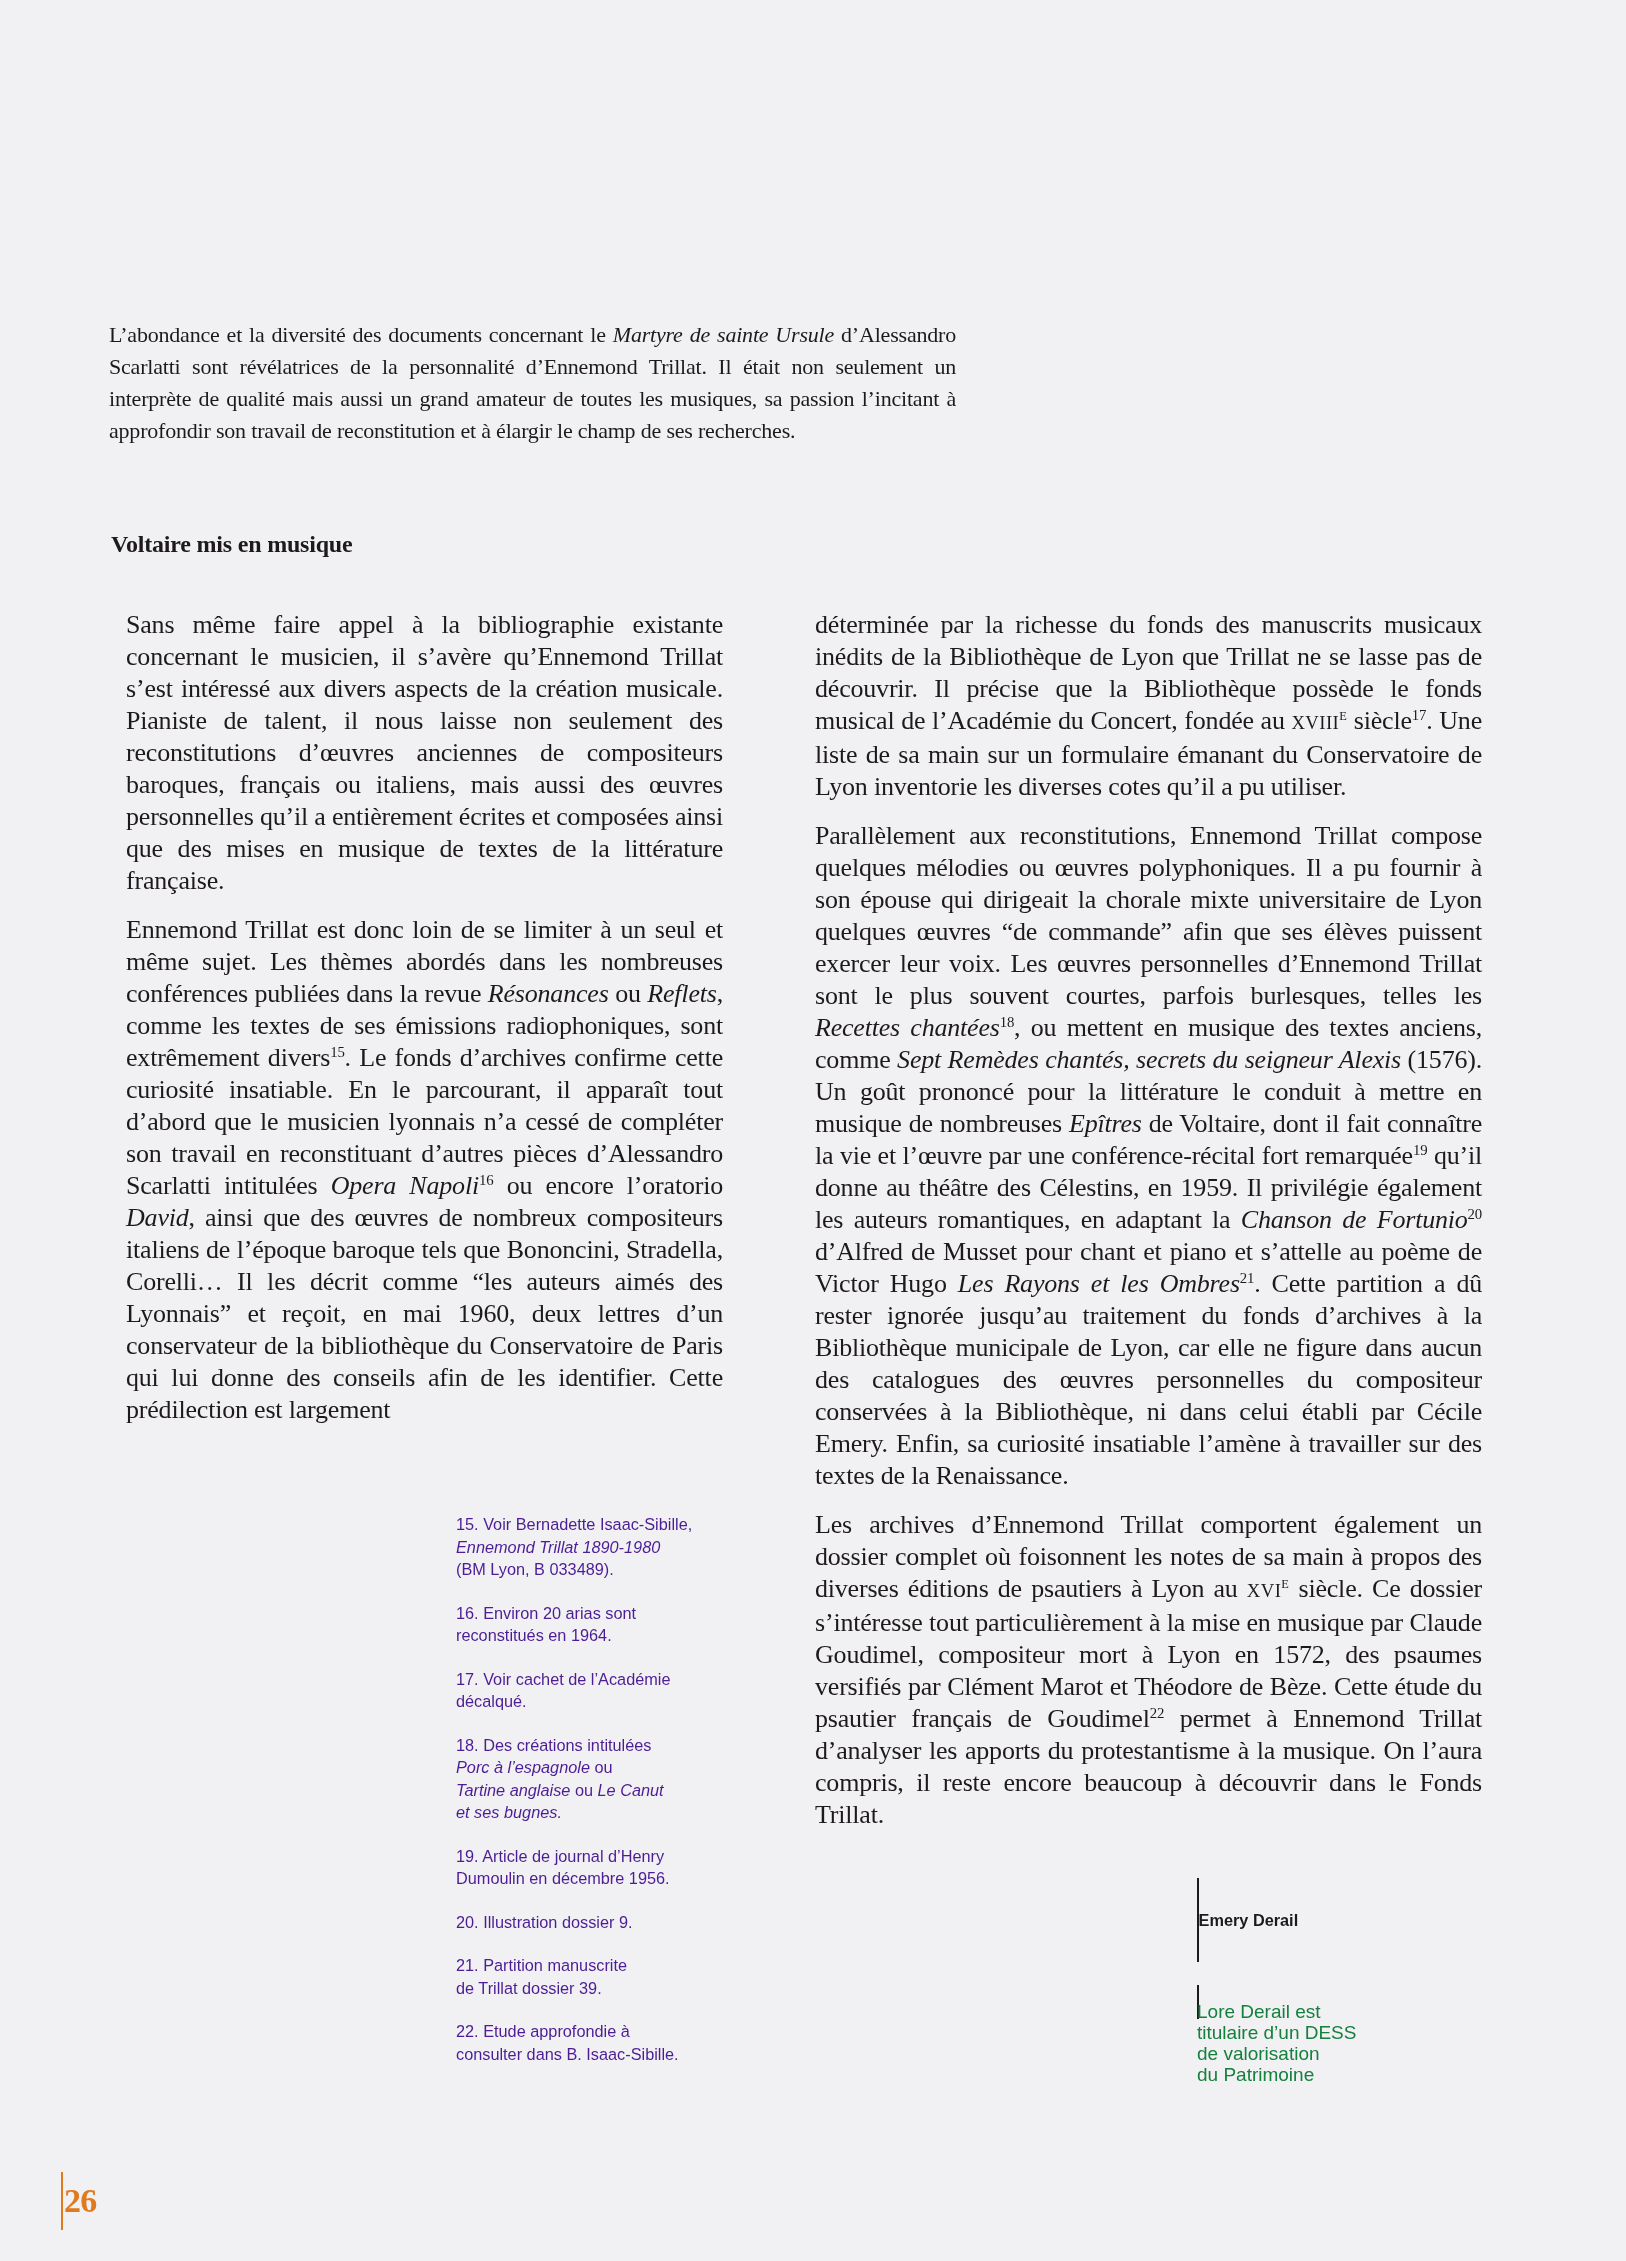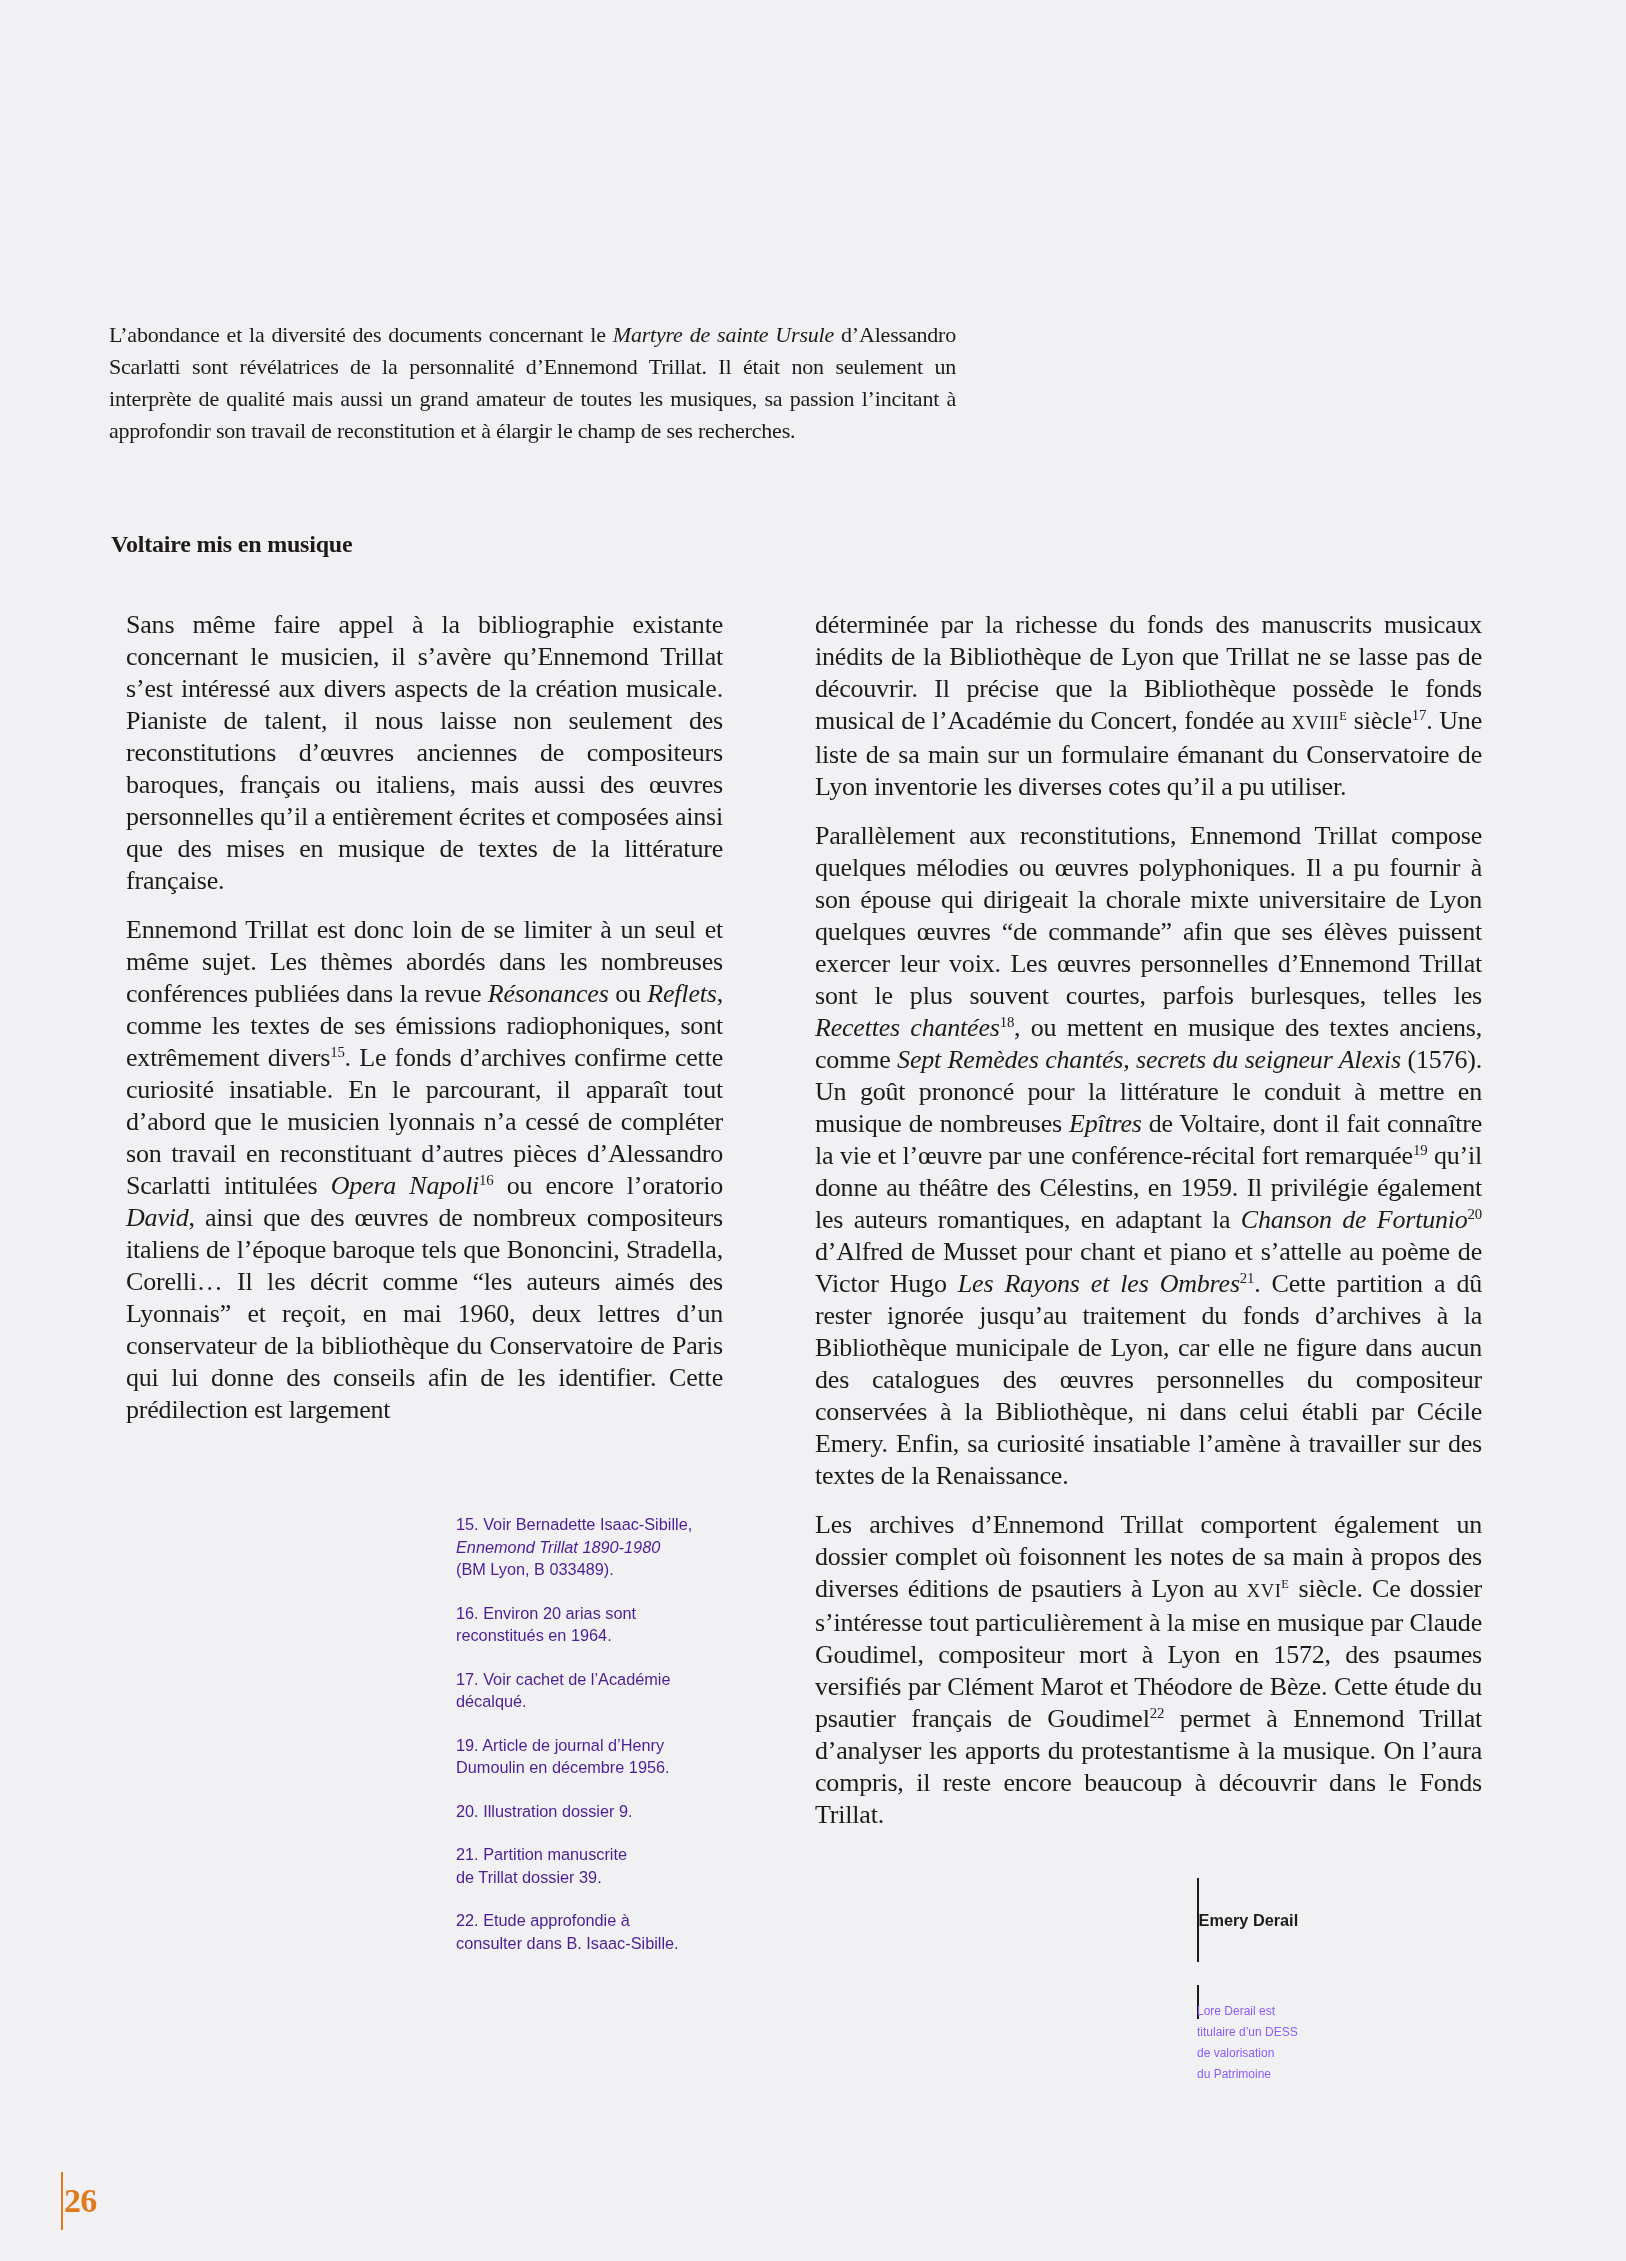--- a/index.html
+++ b/index.html
@@ -49,21 +49,21 @@
   }
   #sig-name {
     position: absolute; left: 1.6px; top: 33px; white-space: nowrap;
     font-size: 16.3px; font-weight: bold;
   }
   #sig-line-2 {
     position: absolute; left: 0; top: 107px; width: 1.6px; height: 34px; background: #1e1a1c;
   }
   #sig-bio {
     position: absolute; left: 0; top: 123px; width: 202px;
-    font-size: 12px; line-height: 21px; color: #8b5cf6;
+    font-size: 19px; line-height: 21px; color: #15803d;
   }
   #sig-bio p { margin: 0; }
 
   #page-number {
     position: absolute; left: 61px; top: 2170px;
     color: #e07a1f; font-size: 34px; font-weight: bold;
   }
   #page-number-line {
     position: absolute; left: 0; top: 1.6px; width: 1.6px; height: 58px; background: #e07a1f;
   }
@@ -84,20 +84,21 @@
 <div id="col-right" class="col">
     <p>déterminée par la richesse du fonds des manuscrits musicaux inédits de la Bibliothèque de Lyon que Trillat ne se lasse pas de découvrir. Il précise que la Bibliothèque possède le fonds musical de l’Académie du Concert, fondée au <span class="sc">xviii<sup>e</sup></span> siècle<sup>17</sup>. Une liste de sa main sur un formulaire émanant du Conservatoire de Lyon inventorie les diverses cotes qu’il a pu utiliser.</p>
     <p>Parallèlement aux reconstitutions, Ennemond Trillat compose quelques mélodies ou œuvres polyphoniques. Il a pu fournir à son épouse qui dirigeait la chorale mixte universitaire de Lyon quelques œuvres “de commande” afin que ses élèves puissent exercer leur voix. Les œuvres personnelles d’Ennemond Trillat sont le plus souvent courtes, parfois burlesques, telles les <i>Recettes chantées</i><sup>18</sup>, ou mettent en musique des textes anciens, comme <i>Sept Remèdes chantés, secrets du seigneur Alexis</i> (1576). Un goût prononcé pour la littérature le conduit à mettre en musique de nombreuses <i>Epîtres</i> de Voltaire, dont il fait connaître la vie et l’œuvre par une conférence-récital fort remarquée<sup>19</sup> qu’il donne au théâtre des Célestins, en 1959. Il privilégie également les auteurs romantiques, en adaptant la <i>Chanson de Fortunio</i><sup>20</sup> d’Alfred de Musset pour chant et piano et s’attelle au poème de Victor Hugo <i>Les Rayons et les Ombres</i><sup>21</sup>. Cette partition a dû rester ignorée jusqu’au traitement du fonds d’archives à la Bibliothèque municipale de Lyon, car elle ne figure dans aucun des catalogues des œuvres personnelles du compositeur conservées à la Bibliothèque, ni dans celui établi par Cécile Emery. Enfin, sa curiosité insatiable l’amène à travailler sur des textes de la Renaissance.</p>
     <p class="last">Les archives d’Ennemond Trillat comportent également un dossier complet où foisonnent les notes de sa main à propos des diverses éditions de psautiers à Lyon au <span class="sc">xvi<sup>e</sup></span> siècle. Ce dossier s’intéresse tout particulièrement à la mise en musique par Claude Goudimel, compositeur mort à Lyon en 1572, des psaumes versifiés par Clément Marot et Théodore de Bèze. Cette étude du psautier français de Goudimel<sup>22</sup> permet à Ennemond Trillat d’analyser les apports du protestantisme à la musique. On l’aura compris, il reste encore beaucoup à découvrir dans le Fonds Trillat.</p>
   </div>
 
 <div id="footnotes" class="sans">
     <div class="fn">15. Voir Bernadette Isaac-Sibille,<br><i>Ennemond Trillat 1890-1980</i><br>(BM Lyon, B 033489).</div>
     <div class="fn">16. Environ 20 arias sont<br>reconstitués en 1964.</div>
     <div class="fn">17. Voir cachet de l’Académie<br>décalqué.</div>
+    <div class="fn">18. Des créations intitulées<br><i>Porc à l’espagnole</i> ou<br><i>Tartine anglaise</i> ou <i>Le Canut</i><br><i>et ses bugnes.</i></div>
     <div class="fn">19. Article de journal d’Henry<br>Dumoulin en décembre 1956.</div>
     <div class="fn">20. Illustration dossier 9.</div>
     <div class="fn">21. Partition manuscrite<br>de Trillat dossier 39.</div>
     <div class="fn">22. Etude approfondie à<br>consulter dans B. Isaac-Sibille.</div>
   </div>
 
 <div id="signature">
   <div id="sig-line-1"></div>
   <div id="sig-name" class="sans">Emery Derail</div>
   <div id="sig-line-2"></div>

